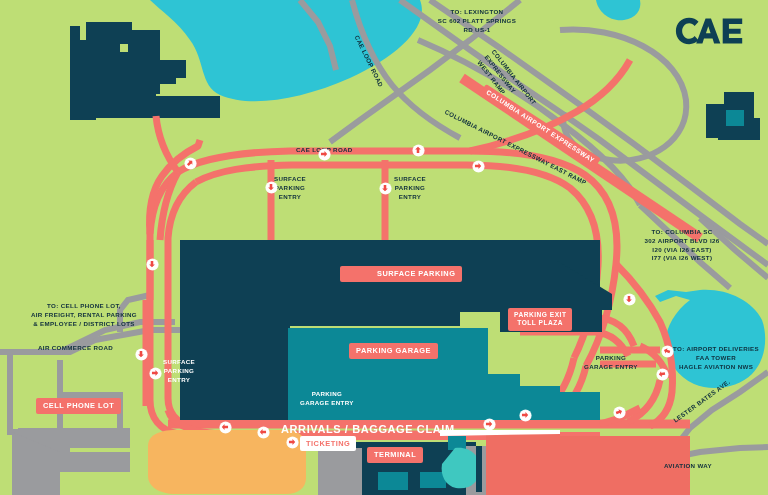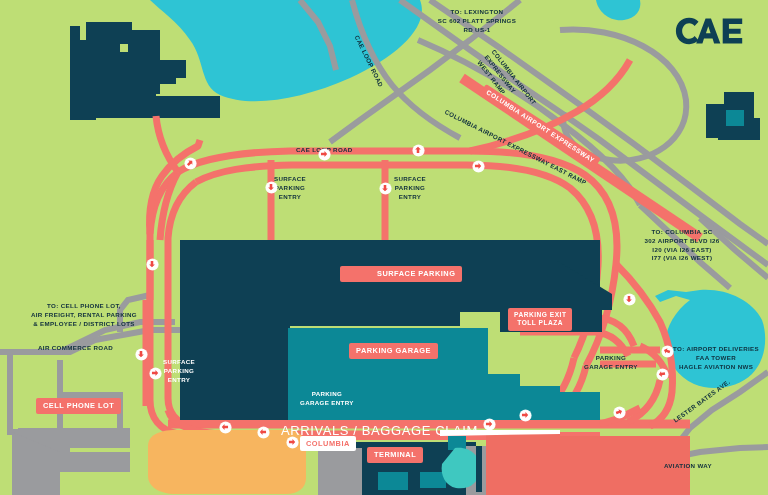--- a/index.html
+++ b/index.html
@@ -63,22 +63,22 @@
     font-size:7.4px;
     letter-spacing:.5px;
     padding:2.5px 6px 3px 6px;
     border-radius:2px;
     white-space:pre;
   }
   
   .ontxt{
     position:absolute;
     color:#ffffff;
-    font-weight:400;
-    font-size:13px;
+    font-weight:700;
+    font-size:11px;
     letter-spacing:.6px;
     white-space:pre;
   }
 
   
   .rot{transform-origin:0 0;}
 
   
   .marker{
     position:absolute;
@@ -366,21 +366,21 @@
 ENTRY</div>
 
   <div class="wtxt" style="left:300px;top:390px;">PARKING
 GARAGE ENTRY</div>
 
   <div class="mtxt" style="left:584px;top:354px;">PARKING
 GARAGE ENTRY</div>
 
   <div class="ontxt" style="left:281px;top:423px;">ARRIVALS / BAGGAGE CLAIM</div>
 
-  <div class="wchip" style="left:300px;top:436px;">COLUMBIA</div>
+  <div class="wchip" style="left:300px;top:436px;">TICKETING</div>
 
   <div id="markers-layer">
       <div class="marker" style="left: 184.5px; top: 157.5px;">
         <svg width="8" height="8" viewBox="0 0 10 10" style="transform:rotate(-45deg)">
           <path d="M1.2,3.4 L5.6,3.4 L5.6,1.4 L9.0,5.0 L5.6,8.6 L5.6,6.6 L1.2,6.6 Z" fill="#ef4a44"></path>
         </svg>
       </div>
       <div class="marker" style="left: 318.5px; top: 148.5px;">
         <svg width="8" height="8" viewBox="0 0 10 10" style="transform:rotate(0deg)">
           <path d="M1.2,3.4 L5.6,3.4 L5.6,1.4 L9.0,5.0 L5.6,8.6 L5.6,6.6 L1.2,6.6 Z" fill="#ef4a44"></path>

